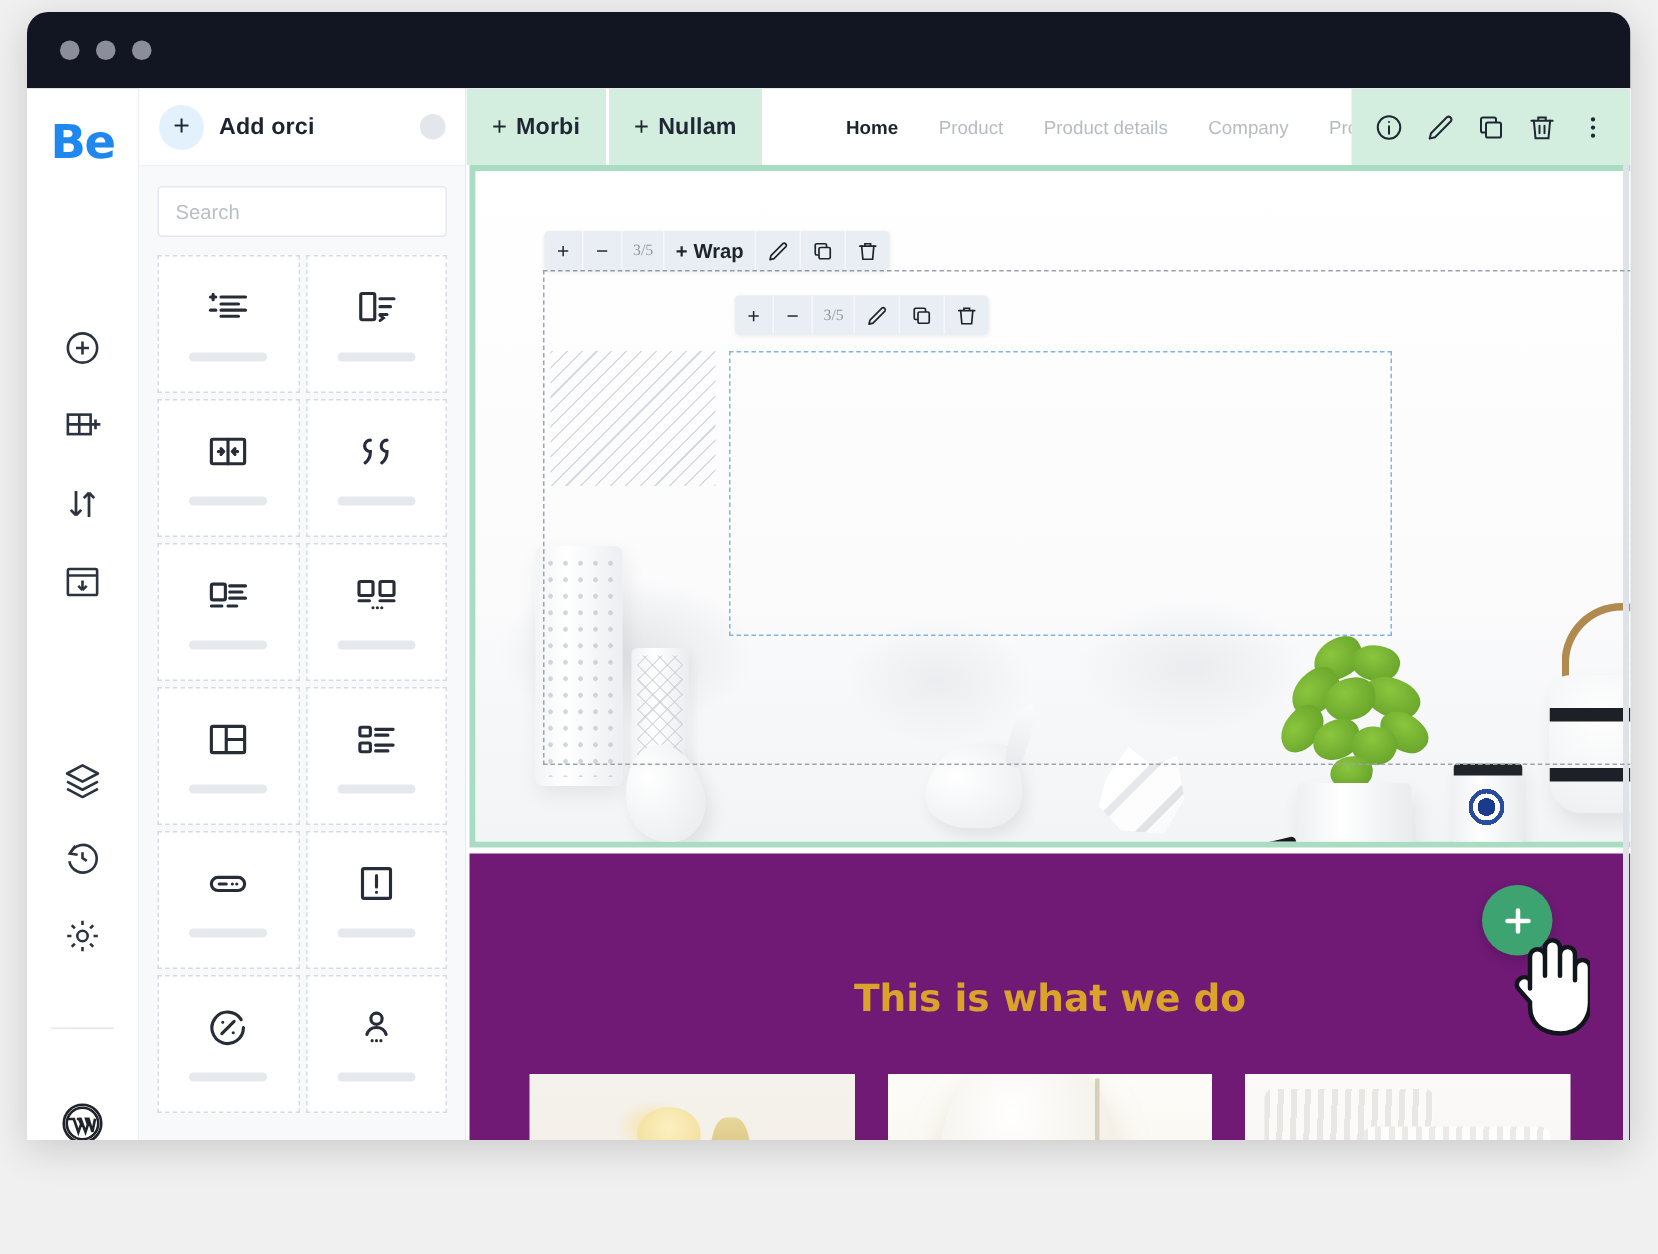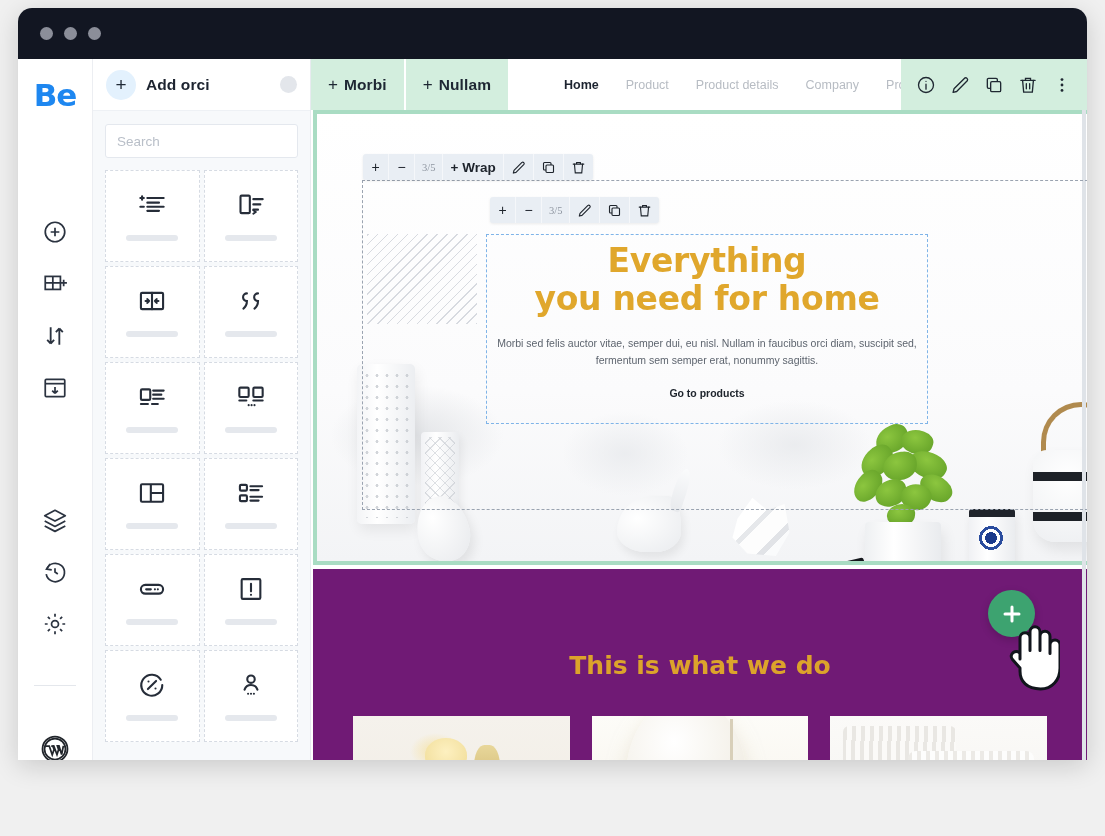--- a/index.html
+++ b/index.html
@@ -769,28 +769,20 @@
             <div class="obj teapot">
               <div class="tb" style="top:22px"></div>
               <div class="tb" style="top:62px"></div>
             </div>
           </div>
 
           <div class="dash-outer"></div>
           <div class="hatch"></div>
           <div class="dash-inner"></div>
 
-          <div class="hero-text">
-            <div class="hero-h1">
-              <div>Everything</div>
-              <div>you need for home</div>
-            </div>
-            <div class="hero-p">Morbi sed felis auctor vitae, semper dui, eu nisl. Nullam in faucibus orci diam, suscipit sed, fermentum sem semper erat, nonummy sagittis.</div>
-            <div class="hero-cta">Go to products</div>
-          </div>
 
           <div class="mini-tb tb-outer">
             <div class="mtb-item">+</div>
             <div class="mtb-item">−</div>
             <div class="mtb-item frac">3/5</div>
             <div class="mtb-item lbl">
               <span>+</span>
               <span>Wrap</span>
             </div>
             <div class="mtb-item">

